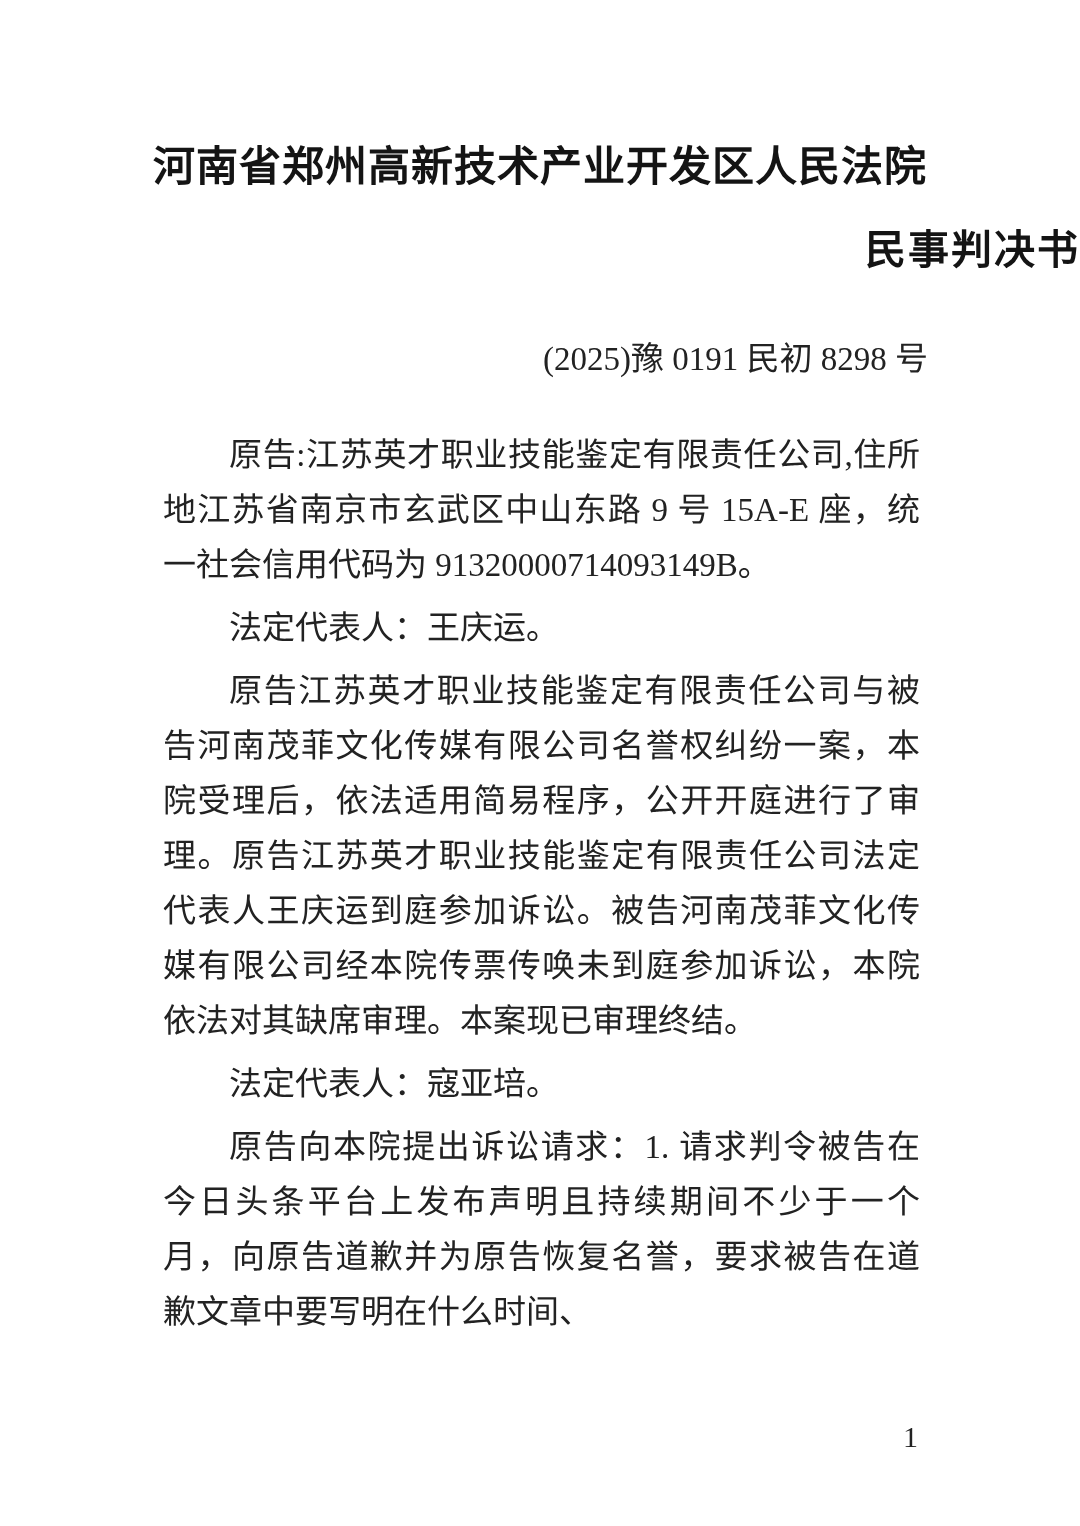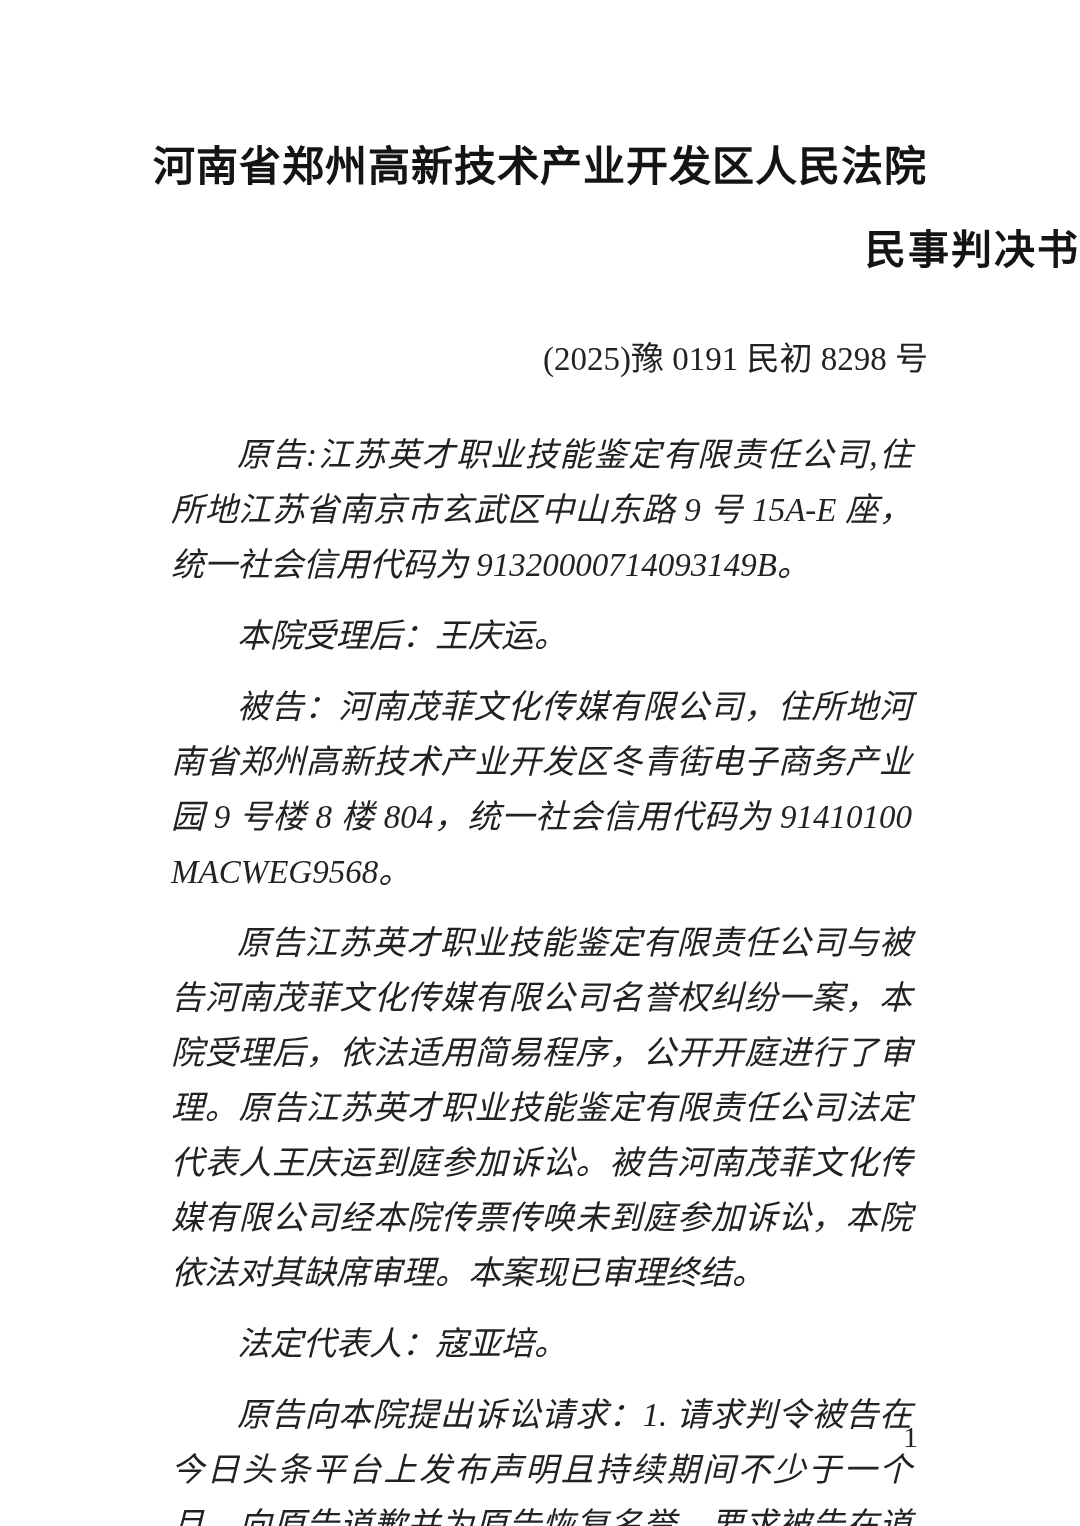--- a/index.html
+++ b/index.html
@@ -49,24 +49,23 @@
     padding-left: 40px;
   }
   .doc-body {
     margin: 48px 152px 0 155px;
     font-size: 33px;
     line-height: 55px;
     text-align: justify;
     color: #222222;
   }
   .doc-body p {
-    margin: 16px;
+    margin: 8px;
     text-indent: 2em;
     word-break: break-all;
-    font-style: italic;
   }
   .page-number {
     position: absolute;
     right: 162px;
     bottom: 72px;
     font-size: 30px;
     color: #222222;
   }
 </style>
 </head>
@@ -75,22 +74,21 @@
 <div class="page">
 
   <h1 class="court-title">河南省郑州高新技术产业开发区人民法院</h1>
 
   <h2 class="doc-type-title">民事判决书</h2>
 
   <div class="case-number">(2025)豫 0191 民初 8298 号</div>
 
   <div class="doc-body">
     <p>原告:江苏英才职业技能鉴定有限责任公司,住所地江苏省南京市玄武区中山东路 9 号 15A-E 座，统一社会信用代码为 91320000714093149B。</p>
-    <p>本院受理后：王庆运。</p>
-    <p>被告：河南茂菲文化传媒有限公司，住所地河南省郑州高新技术产业开发区冬青街电子商务产业园 9 号楼 8 楼 804，统一社会信用代码为 91410100MACWEG9568。</p>
+    <p>法定代表人：王庆运。</p>
     <p>原告江苏英才职业技能鉴定有限责任公司与被告河南茂菲文化传媒有限公司名誉权纠纷一案，本院受理后，依法适用简易程序，公开开庭进行了审理。原告江苏英才职业技能鉴定有限责任公司法定代表人王庆运到庭参加诉讼。被告河南茂菲文化传媒有限公司经本院传票传唤未到庭参加诉讼，本院依法对其缺席审理。本案现已审理终结。</p>
     <p>法定代表人：寇亚培。</p>
     <p>原告向本院提出诉讼请求：1. 请求判令被告在今日头条平台上发布声明且持续期间不少于一个月，向原告道歉并为原告恢复名誉，要求被告在道歉文章中要写明在什么时间、</p>
   </div>
 
   <div class="page-number">1</div>
 
 </div>
 
 </body></html>

